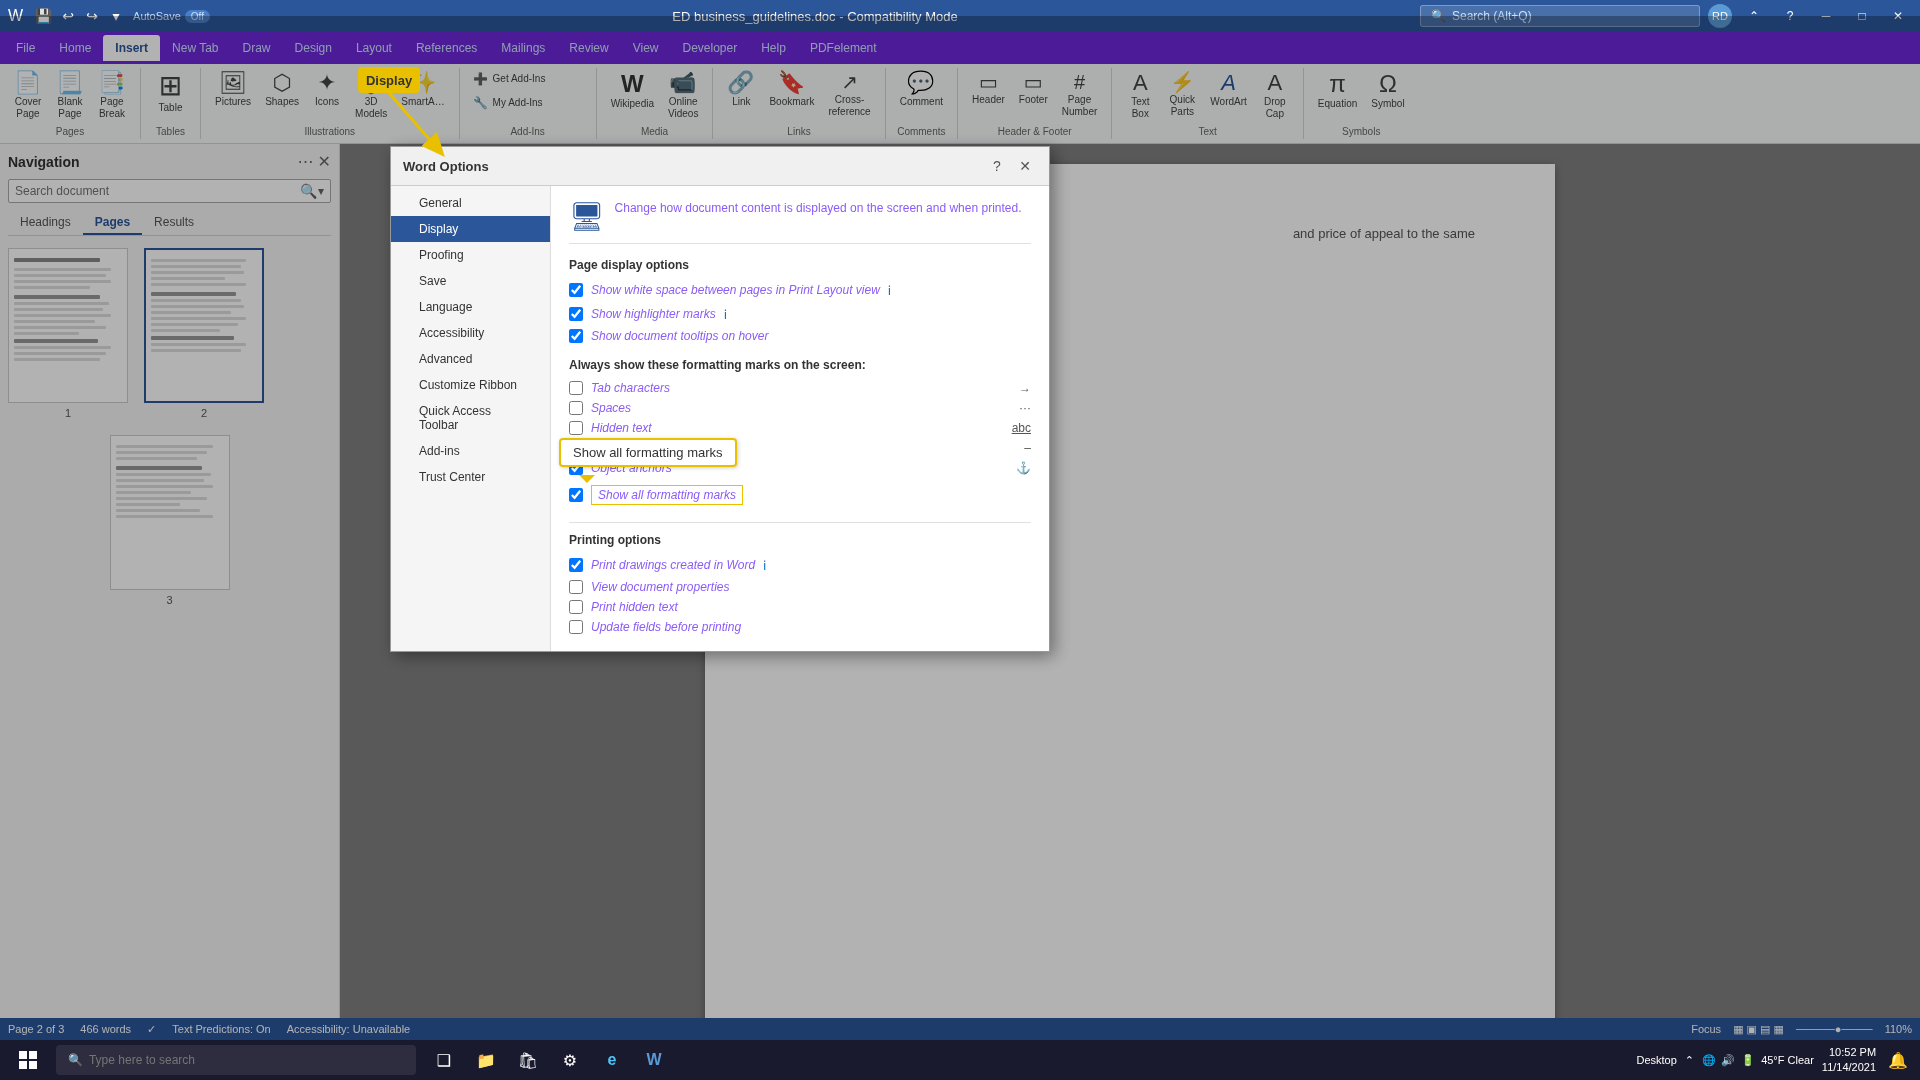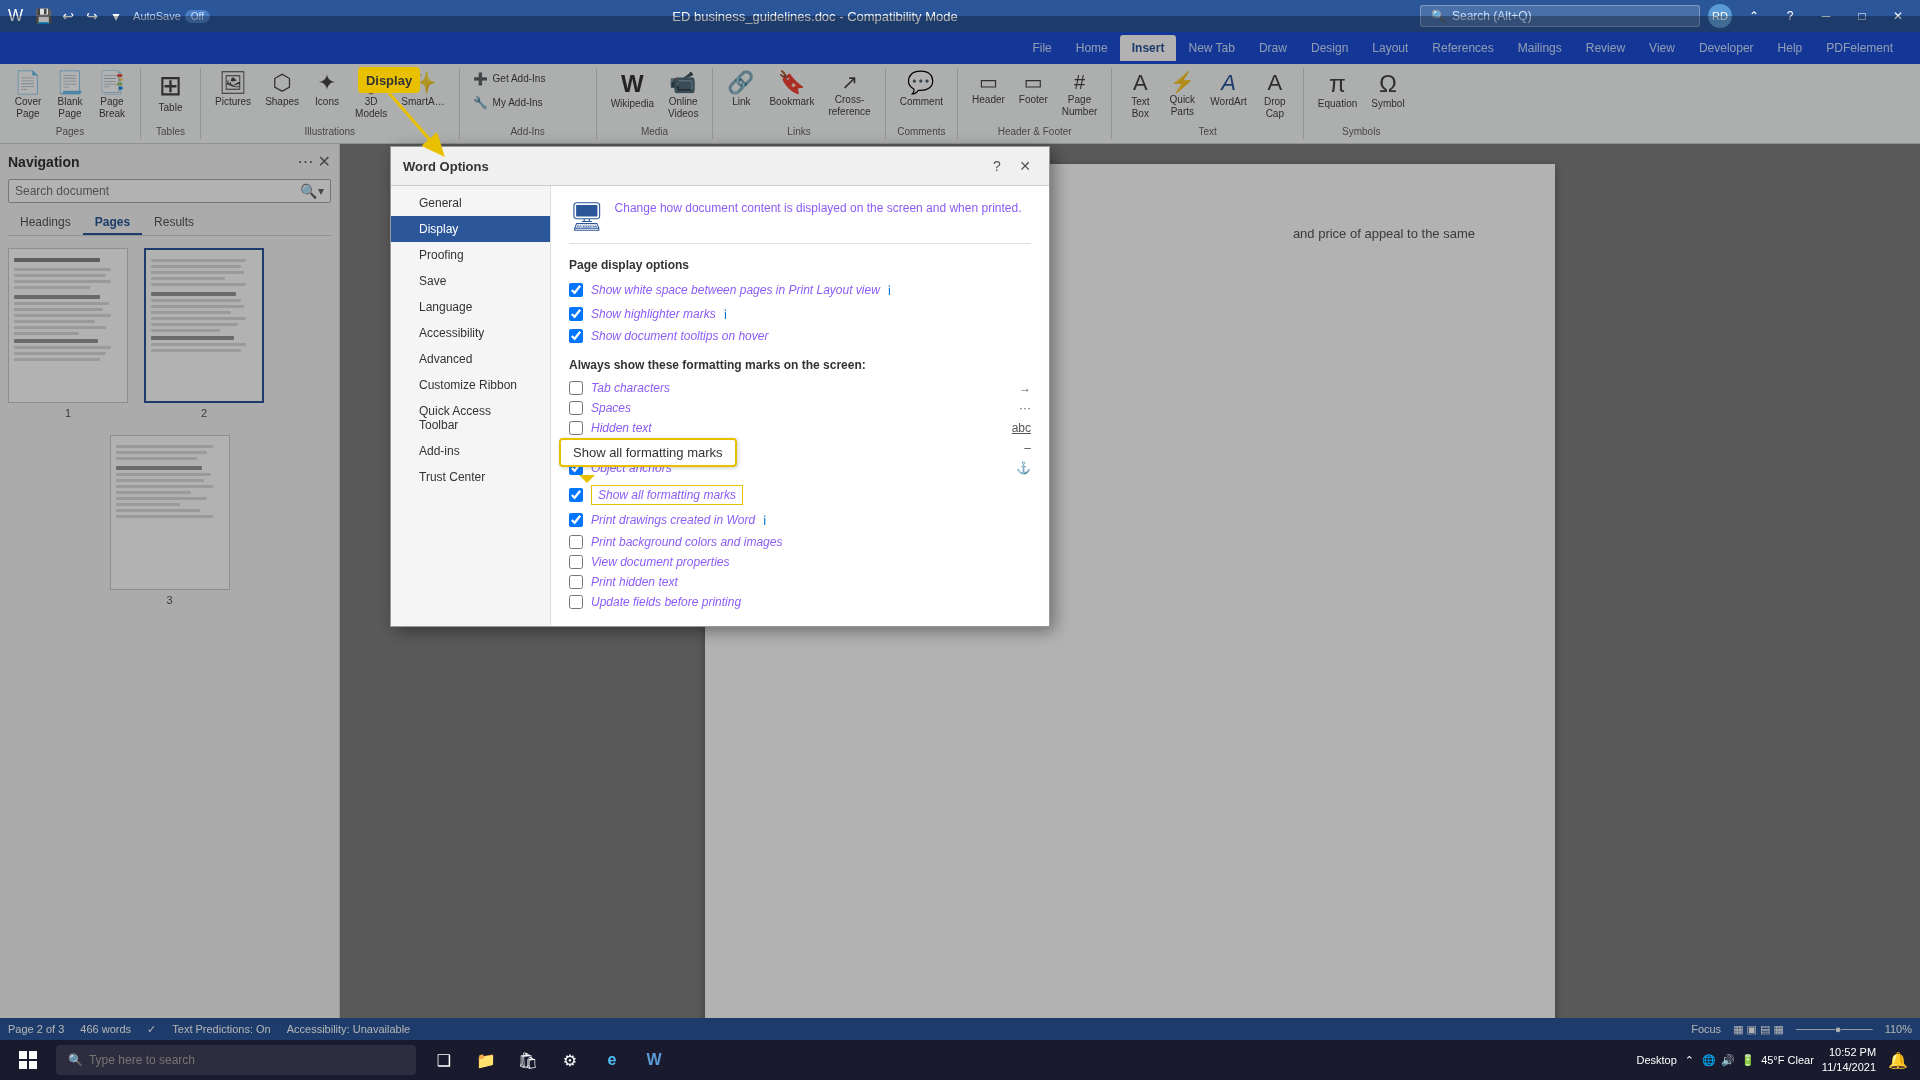--- a/index.html
+++ b/index.html
@@ -21,21 +21,21 @@
     
     .title-bar { height: 32px; background: #2b579a; display: flex; align-items: center; padding: 0 8px; color: white; }
     .title-bar-left { display: flex; align-items: center; gap: 6px; }
     .title-bar-logo { font-size: 16px; color: white; }
     .autosave { display: flex; align-items: center; gap: 4px; font-size: 11px; color: #cce0ff; }
     .autosave-toggle { background: #4a7ec7; border-radius: 10px; padding: 1px 6px; font-size: 10px; display: flex; align-items: center; gap: 3px; }
     .title-center { flex: 1; text-align: center; font-size: 13px; font-weight: 400; }
     .title-bar-right { display: flex; align-items: center; gap: 8px; }
     .user-avatar { width: 24px; height: 24px; border-radius: 50%; background: #5b9bd5; display: flex; align-items: center; justify-content: center; font-size: 11px; color: white; }
     .title-btn { width: 28px; height: 28px; display: flex; align-items: center; justify-content: center; color: white; font-size: 12px; border-radius: 3px; cursor: pointer; }
-    .ribbon-tabs { display: flex; align-items: center; background: #1d4ed8; padding: 0 15px; height: 32px; justify-content: flex-end; }
+    .ribbon-tabs { display: flex; align-items: center; background: #6d28d9; padding: 0 4px; height: 32px; }
     .ribbon-tab { padding: 6px 12px; color: #cce0ff; font-size: 12px; cursor: pointer; border-radius: 3px 3px 0 0; }
     .ribbon-tab.active { background: #fff; color: #2b579a; font-weight: 600; }
     .ribbon-content { background: #f8f9fa; border-bottom: 1px solid #d4d4d4; display: flex; align-items: stretch; padding: 4px 0; min-height: 80px; }
     .ribbon-group { display: flex; flex-direction: column; align-items: center; padding: 0 8px; border-right: 1px solid #d4d4d4; min-width: 60px; }
     .ribbon-group-items { display: flex; align-items: flex-start; gap: 2px; flex: 1; }
     .ribbon-group-label { font-size: 10px; color: #666; margin-top: 2px; padding-bottom: 2px; }
     .ribbon-btn { display: flex; flex-direction: column; align-items: center; padding: 4px 6px; cursor: pointer; border-radius: 3px; min-width: 40px; }
     .ribbon-btn-icon { font-size: 22px; color: #444; line-height: 1; }
     .ribbon-btn-label { font-size: 10px; color: #444; text-align: center; margin-top: 2px; line-height: 1.2; }
 
@@ -533,29 +533,28 @@
         <div class="checkbox-row formatting-highlight" style="position:relative;margin-top:4px;">
           <input type="checkbox" checked="" id="cb_show_all" style="border: 2px solid rgb(232, 192, 0);">
           <label for="cb_show_all" style="border:1px solid #e8c000;padding:2px 6px;background:white;">Show all formatting marks</label>
 
           <div class="tooltip-box">
             <span>Show all formatting marks</span>
             <div class="tooltip-arrow"></div>
           </div>
         </div>
 
+        <div style="margin-top:14px;margin-bottom:6px;border-top:1px solid #e0e0e0;padding-top:10px;">
+          <span class="section-header">Printing options</span>
+        </div>
 
         <div class="checkbox-row">
           <input type="checkbox" checked="" id="cb_pdrawings" style="">
           <label for="cb_pdrawings">Print drawings created in Word</label>
           <span class="info-icon">ℹ</span>
-        </div>
-        <div class="checkbox-row">
-          <input type="checkbox" id="cb_pbg" style="">
-          <label for="cb_pbg">Print background colors and images</label>
         </div>
         <div class="checkbox-row">
           <input type="checkbox" id="cb_pprops" style="">
           <label for="cb_pprops">View document properties</label>
         </div>
         <div class="checkbox-row">
           <input type="checkbox" id="cb_phidden" style="">
           <label for="cb_phidden">Print hidden text</label>
         </div>
         <div class="checkbox-row">

